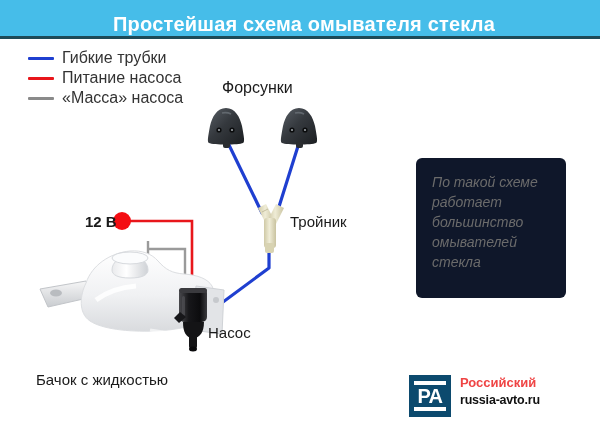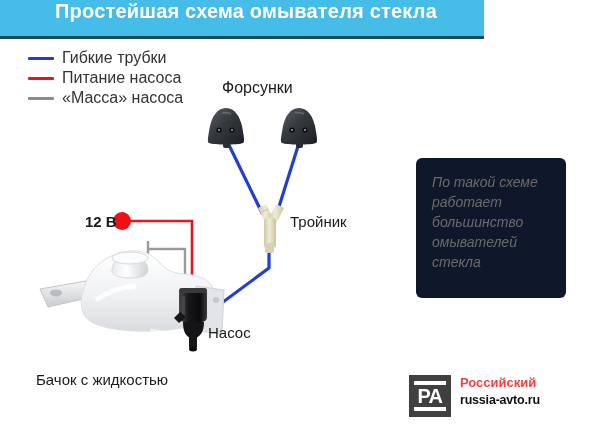--- a/index.html
+++ b/index.html
@@ -5,25 +5,25 @@
   html,body{margin:0;padding:0;}
   body{
     width:600px;height:440px;
     background:#ffffff;
     font-family:"Liberation Sans","DejaVu Sans",sans-serif;
     overflow:hidden;
     position:relative;
   }
   
   .header{
-    position:absolute;left:0;top:0;width:484px;height:39px;
+    position:absolute;left:0;top:0;width:600px;height:39px;
     background:#46bde9;
     border-bottom:3px solid #1d4a57;
     box-sizing:border-box;
-    display:flex;align-items:flex-start;justify-content:center;padding-left:8px;
+    display:flex;align-items:flex-end;justify-content:center;padding-left:8px;
   }
   .header-title{
     color:#ffffff;
     font-size:20px;
     font-weight:bold;
     letter-spacing:.2px;
     white-space:nowrap;
   }
 
   
@@ -47,21 +47,21 @@
     position:absolute;left:416px;top:158px;width:150px;height:140px;
     background:#0f172a;
     padding:14px 16px 0 16px;box-sizing:border-box;border-radius:6px;
   }
   .note-text{
     font-style:italic;font-size:14px;line-height:20px;color:#6b6b6b;
   }
   
   .logo{position:absolute;left:409px;top:375px;display:flex;align-items:flex-start;}
   .logo-mark{
-    width:42px;height:42px;background:#404040;position:relative;flex:none;
+    width:42px;height:42px;background:#0c4a6e;position:relative;flex:none;
     display:flex;align-items:center;justify-content:center;
   }
   .logo-mark .bar{position:absolute;left:5px;width:32px;height:4px;background:#ffffff;}
   .logo-mark .bar.top{top:6px;}
   .logo-mark .bar.bot{bottom:6px;}
   .logo-mark .ra{
     color:#ffffff;font-weight:bold;font-size:20px;line-height:1;
     letter-spacing:-.5px;position:relative;top:0;
   }
   .logo-text{margin-left:9px;padding-top:1px;}

